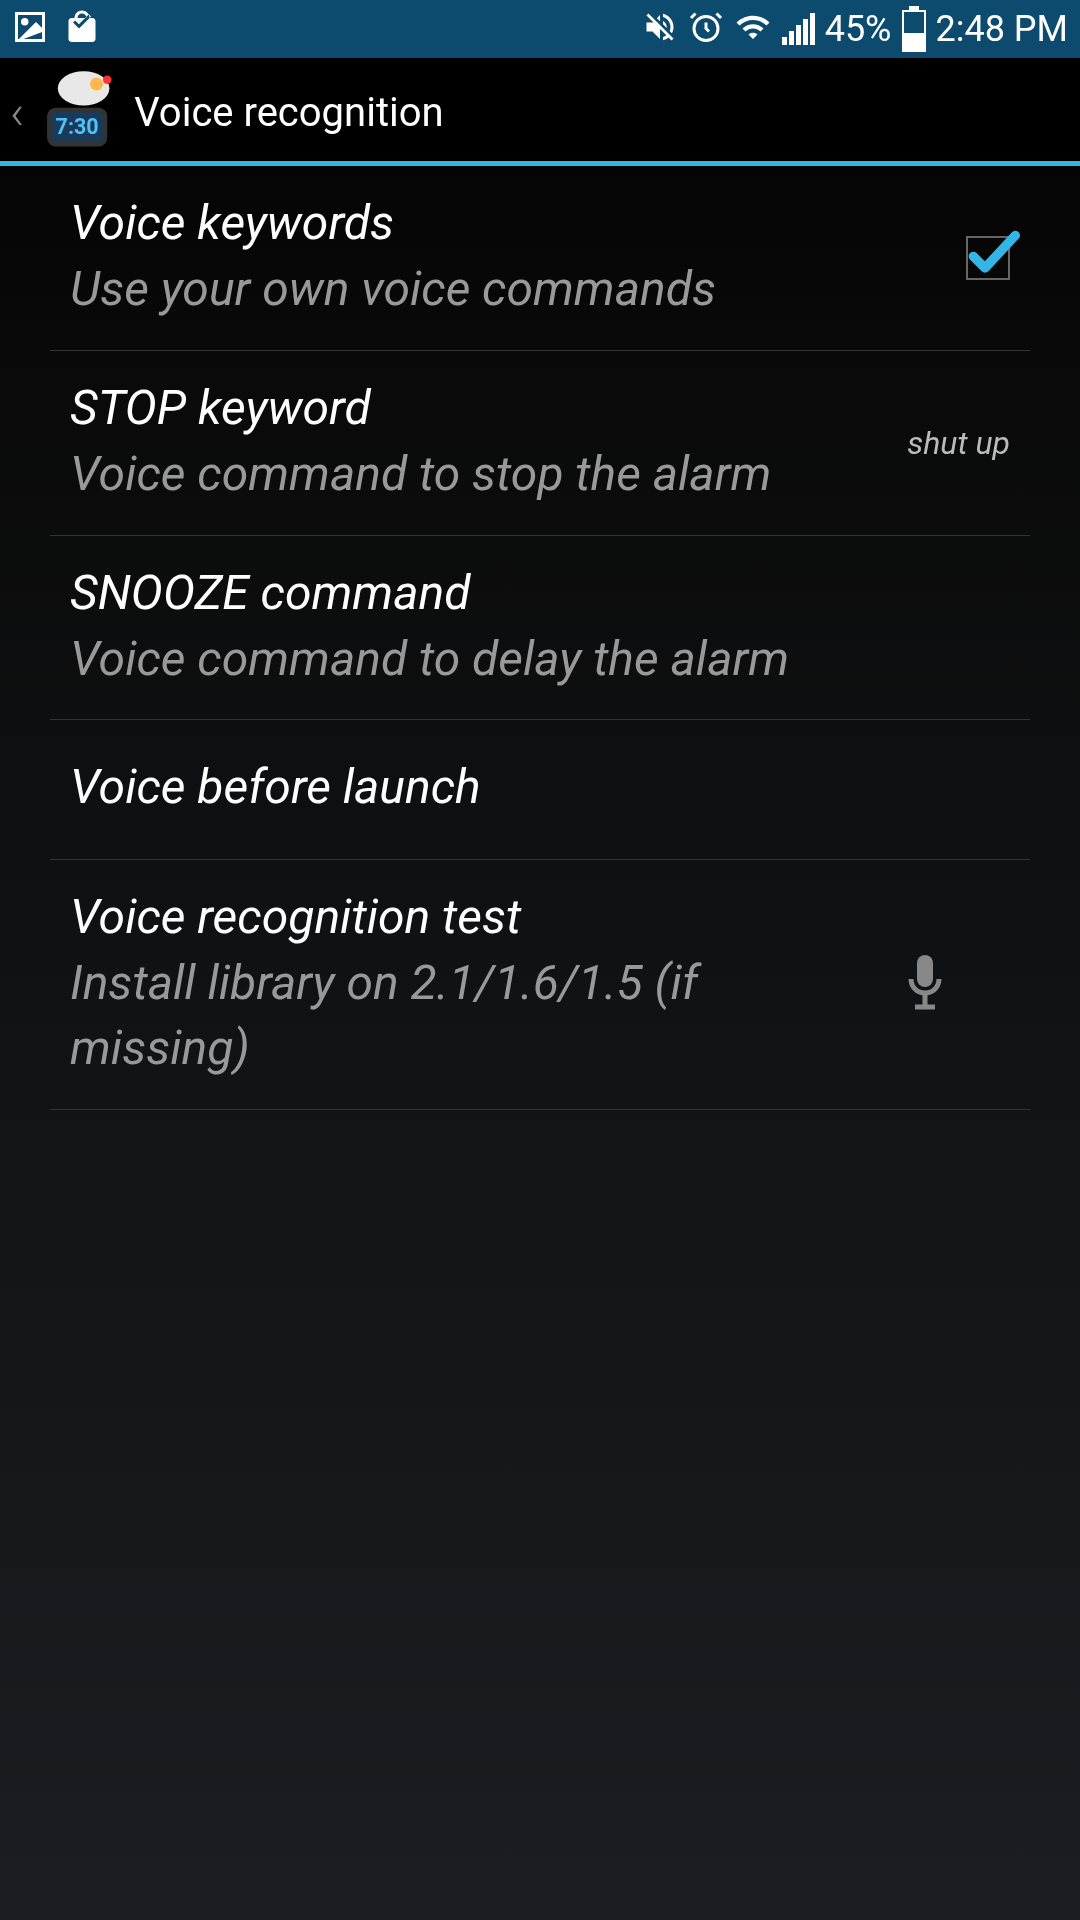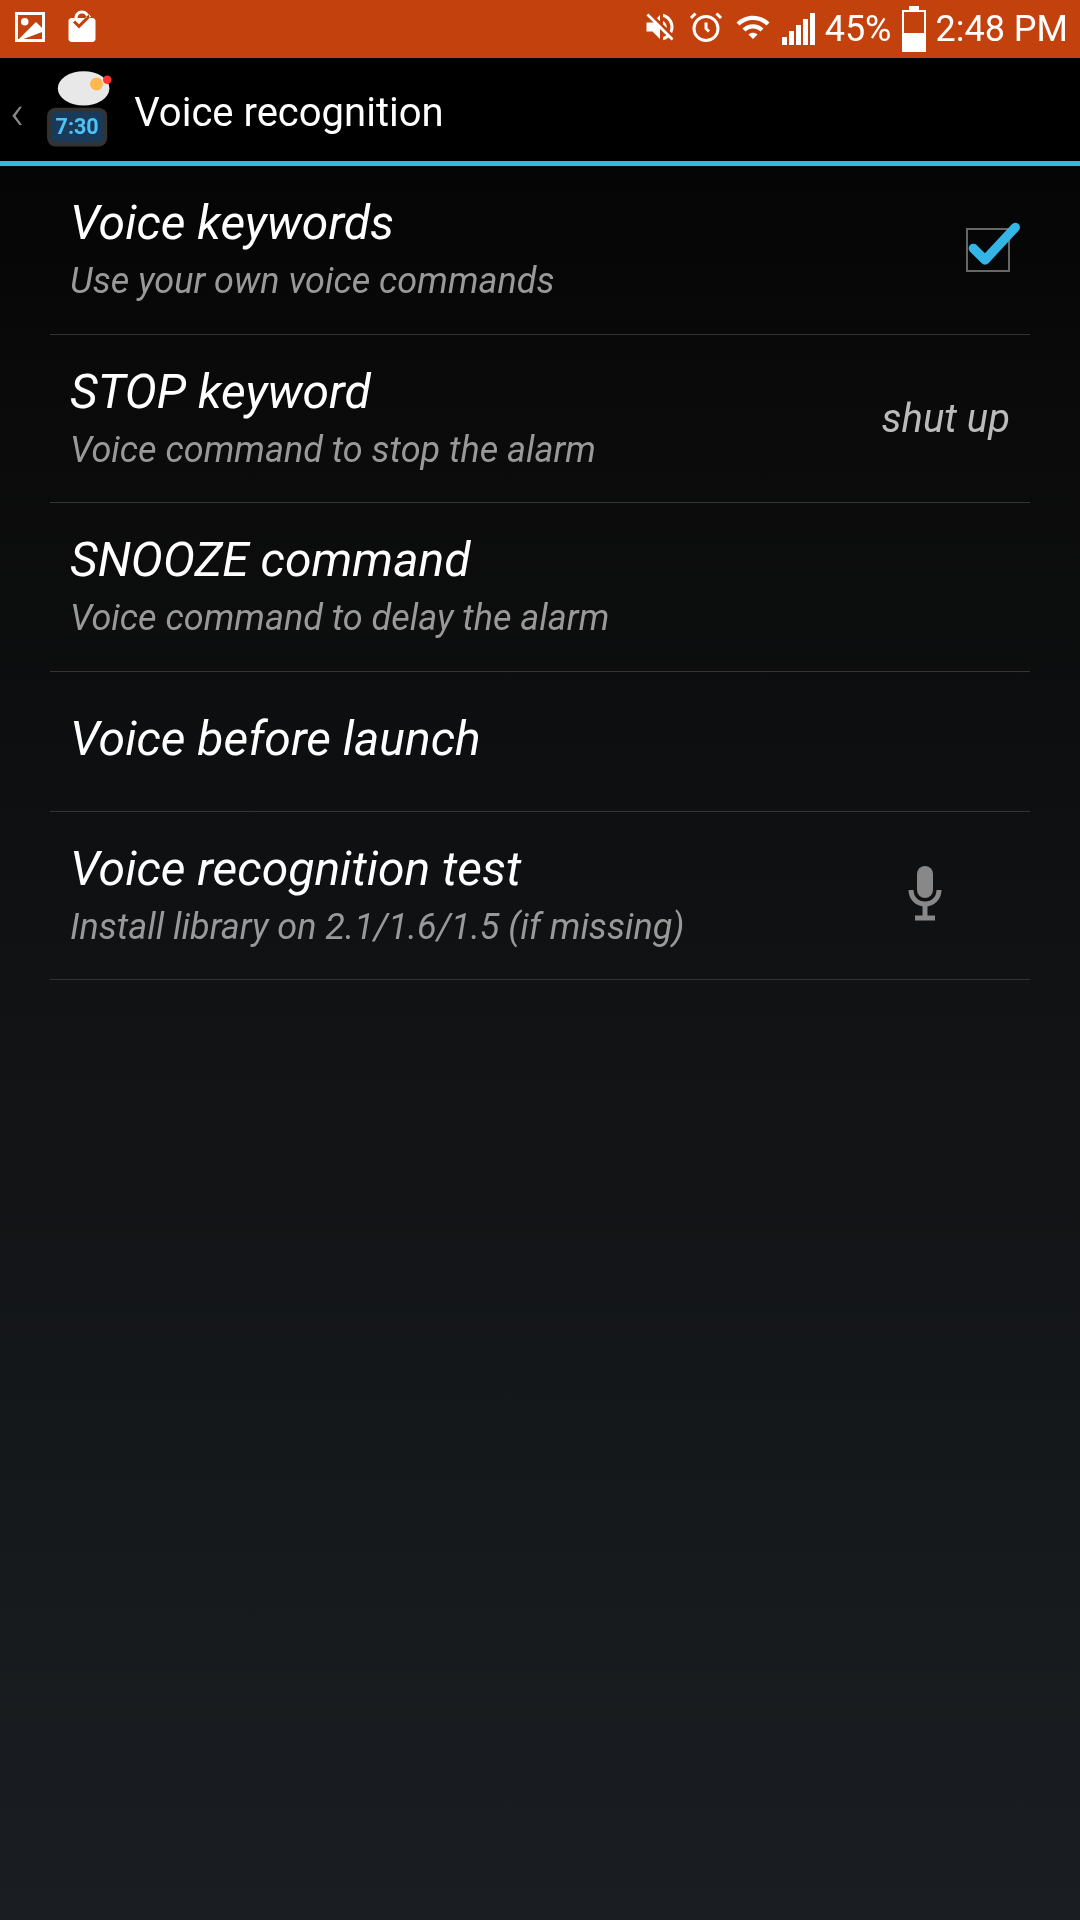--- a/index.html
+++ b/index.html
@@ -12,21 +12,21 @@
       height: 1920px;
       background: linear-gradient(to bottom, #000000 0%, #0a0a0a 20%, #1a1e22 100%);
       font-family: 'Roboto', 'Helvetica Neue', Arial, sans-serif;
       color: #ffffff;
       overflow: hidden;
     }
     
     
     .status-bar {
       height: 58px;
-      background: #c2410c;
+      background: #0c4a6e;
       display: flex;
       align-items: center;
       justify-content: space-between;
       padding: 0 12px;
     }
     .status-left {
       display: flex;
       align-items: center;
       gap: 16px;
     }
@@ -93,27 +93,27 @@
       flex: 1;
       padding-right: 20px;
     }
     .setting-title {
       font-size: 48px;
       color: #ffffff;
       font-weight: 400;
       margin-bottom: 6px;
     }
     .setting-subtitle {
-      font-size: 36px;
+      font-size: 48px;
       color: #999999;
       font-weight: 400;
       line-height: 1.35;
     }
     .setting-value {
-      font-size: 40px;
+      font-size: 32px;
       color: #bbbbbb;
       font-weight: 400;
     }
     .checkbox {
       width: 44px;
       height: 44px;
       border: 2px solid #666666;
       position: relative;
       display: flex;
       align-items: center;

